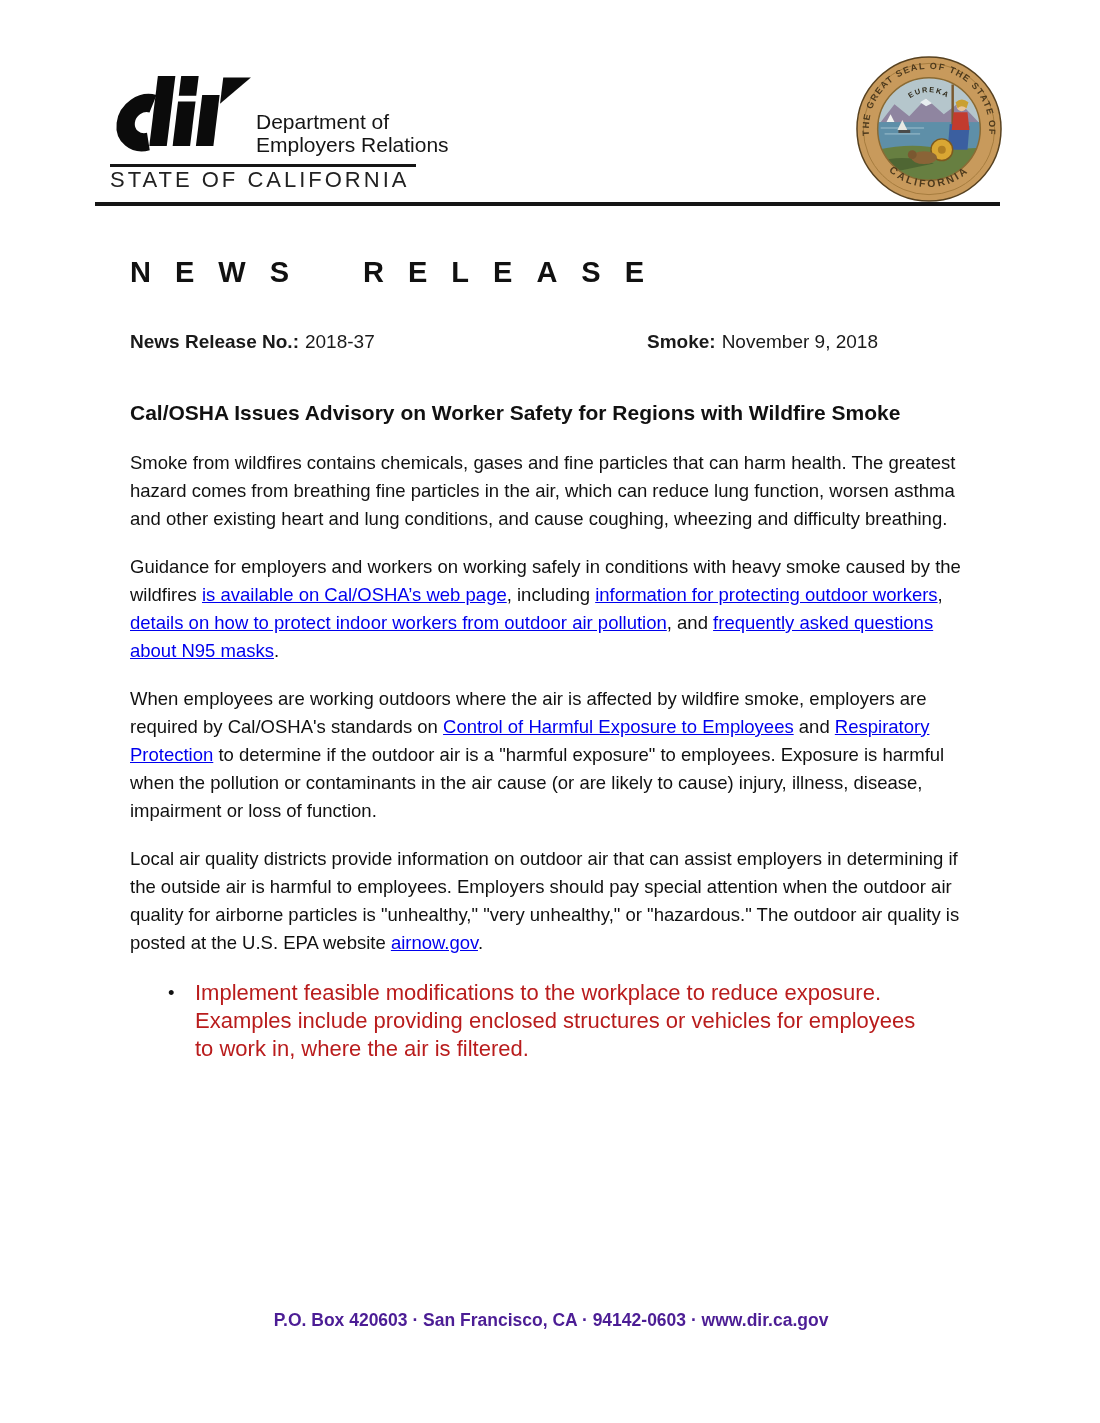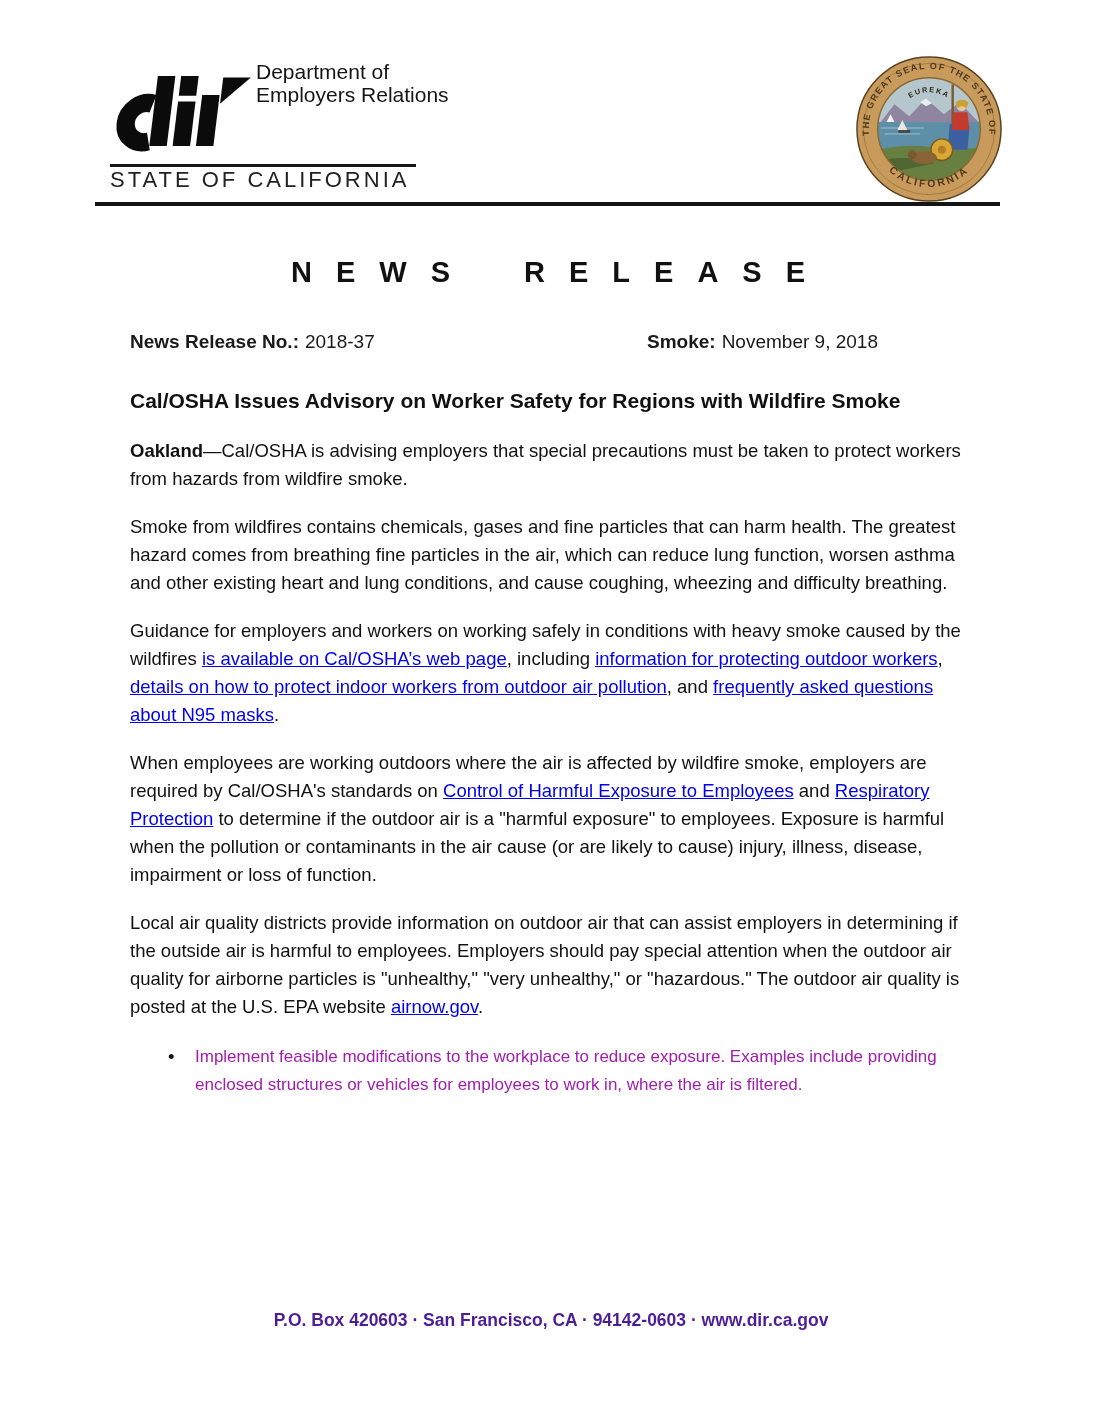--- a/index.html
+++ b/index.html
@@ -12,21 +12,21 @@
     font-family: "Liberation Sans", "DejaVu Sans", sans-serif;
     color: #1a1a1a;
     overflow: hidden;
   }
   
   .masthead {
     position: absolute;
     top: 60px; left: 0; width: 100%;
   }
   .brand { margin-left: 110px; width: 420px; }
-  .logo-row { display: flex; }
+  .logo-row { display: flex; align-items: flex-end; }
   .dir-mark { width: 142px; height: 102px; display: block; }
   .dept {
     font-size: 21px; line-height: 23px; color: #151515;
     margin-left: 4px; margin-bottom: 6px; letter-spacing: 0;
   }
   .brand-rule { height: 3px; background: #151515; width: 306px; margin-top: 2px; }
   .state {
     font-size: 22px; letter-spacing: 3px; color: #222;
     margin-top: 0; white-space: nowrap;
   }
@@ -35,49 +35,49 @@
   .page-rule {
     position: absolute; top: 202px; left: 95px; right: 100px;
     height: 4px; background: #151515;
   }
   
   .content {
     position: absolute; top: 206px; left: 130px; width: 836px;
   }
   .nr-title {
     margin-top: 50px;
-    text-align: center;
+    text-align: left;
     font-size: 29px; font-weight: bold; color: #111;
     letter-spacing: 24px; word-spacing: 18px;
     white-space: nowrap;
     margin-right: -24px; 
   }
   .meta-row { position: relative; margin-top: 42px; font-size: 19px; height: 24px; }
   .meta-left { position: absolute; left: 0; }
   .meta-right { position: absolute; left: 517px; }
   .b { font-weight: bold; }
   .meta-val { margin-left: 6px; }
   .headline {
-    margin-top: 29px; max-width: 812px;
+    margin-top: 41px; max-width: 812px;
     font-size: 21px; font-weight: bold; line-height: 33px; color: #111;
   }
   .para {
     margin-top: 20px; font-size: 18.5px; line-height: 28px; color: #111;
   }
   .para a, .content a {
     color: #0000ee; cursor: pointer;
   }
   .bullets { margin-top: 22px; list-style: none; }
   .bullets li { display: flex; }
   .bullet-marker {
     width: 27px; margin-left: 38px; flex: none;
     font-size: 18.5px; line-height: 28px; color: #111;
   }
   .bullet-text {
-    width: 742px; font-size: 17px; line-height: 28px; color: #a21caf;
+    width: 742px; font-size: 22px; line-height: 28px; color: #b91c1c;
   }
   
   .footer {
     position: absolute; top: 1310px; left: 1px; width: 100%;
     text-align: center; font-weight: bold; font-size: 17.5px; color: #4c1d95;
   }
 </style>
 </head>
 <body>
 
@@ -164,21 +164,20 @@
       <div class="meta-left">
         <span class="b">News Release No.:</span><span class="meta-val">2018-37</span>
       </div>
       <div class="meta-right">
         <span class="b">Smoke:</span><span class="meta-val">November 9, 2018</span>
       </div>
     </div>
 
     <h2 class="headline">Cal/OSHA Issues Advisory on Worker Safety for Regions with Wildfire Smoke</h2>
 
-    <p class="para"><span class="b">Oakland</span><span>—Cal/OSHA is advising employers that special precautions must be taken to protect workers from hazards from wildfire smoke.</span></p>
     <p class="para"><span>Smoke from wildfires contains chemicals, gases and fine particles that can harm health. The greatest hazard comes from breathing fine particles in the air, which can reduce lung function, worsen asthma and other existing heart and lung conditions, and cause coughing, wheezing and difficulty breathing.</span></p>
     <p class="para"><span>Guidance for employers and workers on working safely in conditions with heavy smoke caused by the wildfires </span><a href="#">is available on Cal/OSHA’s web page</a><span>, including </span><a href="#">information for protecting outdoor workers</a><span>, </span><a href="#">details on how to protect indoor workers from outdoor air pollution</a><span>, and </span><a href="#">frequently asked questions about N95 masks</a><span>.</span></p>
     <p class="para"><span>When employees are working outdoors where the air is affected by wildfire smoke, employers are required by Cal/OSHA's standards on </span><a href="#">Control of Harmful Exposure to Employees</a><span> and </span><a href="#">Respiratory Protection</a><span> to determine if the outdoor air is a "harmful exposure" to employees. Exposure is harmful when the pollution or contaminants in the air cause (or are likely to cause) injury, illness, disease, impairment or loss of function.</span></p>
     <p class="para"><span>Local air quality districts provide information on outdoor air that can assist employers in determining if the outside air is harmful to employees. Employers should pay special attention when the outdoor air quality for airborne particles is "unhealthy," "very unhealthy," or "hazardous." The outdoor air quality is posted at the U.S. EPA website </span><a href="#">airnow.gov</a><span>.</span></p>
 
     <ul class="bullets">
       <li>
         <span class="bullet-marker">•</span>
         <span class="bullet-text"><span>Implement feasible modifications to the workplace to reduce exposure. Examples include providing enclosed structures or vehicles for employees to work in, where the air is filtered.</span></span>
       </li>

